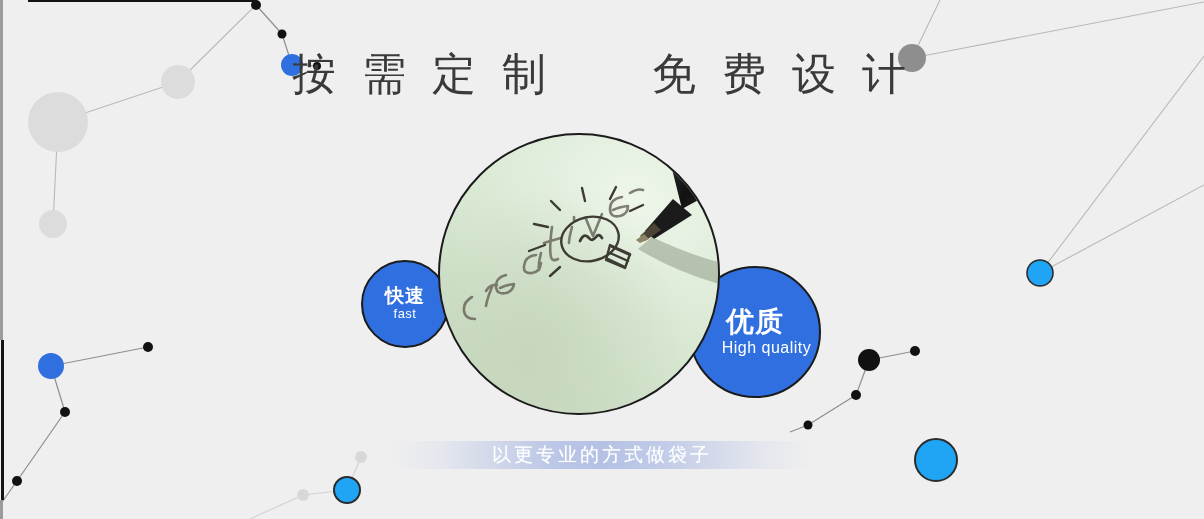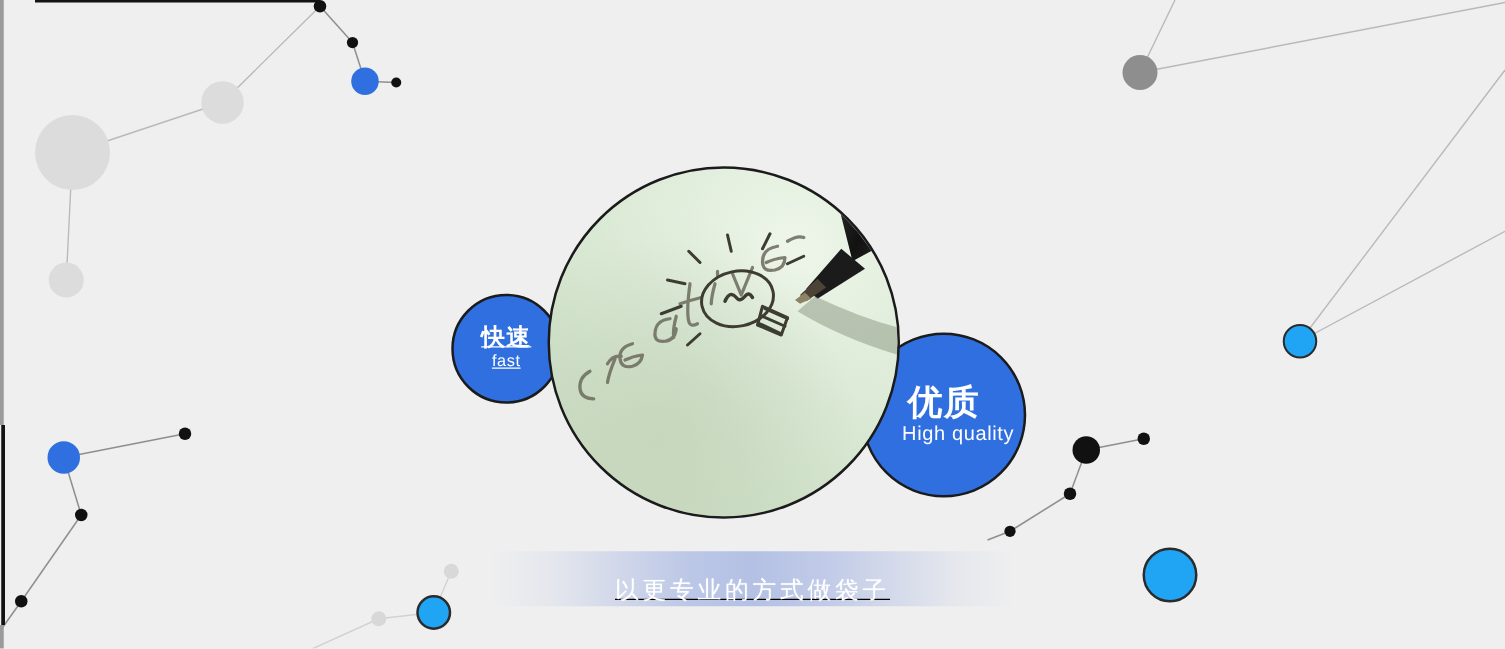--- a/index.html
+++ b/index.html
@@ -51,23 +51,22 @@
   .bubble .en{
     font-size:15px;
     font-weight:400;
     letter-spacing:.5px;
     line-height:1.3;
     font-family:"Liberation Sans",sans-serif;
   }
 
   
   #bubble-fast{
-    left:361px;top:235px;width:88px;height:88px;
+    left:361px;top:260px;width:88px;height:88px;
     z-index:3;
-    text-decoration:underline;
   }
   #bubble-fast .cn{font-size:19px;}
   #bubble-fast .en{font-size:13px;}
 
   
   #bubble-quality{
     left:689px;top:266px;width:132px;height:132px;
     z-index:3;
   }
   #bubble-quality .cn{font-size:28px;}
@@ -83,31 +82,31 @@
     overflow:hidden;
     z-index:6;
     background:
       radial-gradient(circle at 32% 78%, rgba(198,214,190,.85) 0%, rgba(214,230,208,0) 55%),
       radial-gradient(circle at 70% 24%, rgba(238,246,234,1) 0%, rgba(216,232,210,1) 62%, rgba(196,214,190,1) 100%);
   }
   #photo-circle svg{position:absolute;left:0;top:0;}
 
   
   #ribbon{
-    position:absolute;left:392px;top:441px;width:420px;height:44px;
+    position:absolute;left:392px;top:441px;width:420px;height:28px;
     z-index:7;
     background:linear-gradient(to right,
         rgba(197,206,232,0) 0%,
         rgba(197,206,232,.25) 12%,
         rgba(185,197,230,.95) 38%,
         rgba(180,193,228,1) 50%,
         rgba(188,199,231,.9) 64%,
         rgba(197,206,232,.25) 88%,
         rgba(197,206,232,0) 100%);
-    display:flex;align-items:flex-end;justify-content:center;text-decoration:underline;
+    display:flex;align-items:center;justify-content:center;
   }
   #ribbon .txt{
     color:#ffffff;
     font-size:19px;
     letter-spacing:3px;
     font-family:"DejaVu Sans","Liberation Sans",sans-serif;
     text-shadow:0 0 1px rgba(255,255,255,.5);
   }
 
   
@@ -185,20 +184,21 @@
     <circle cx="856" cy="395" r="5" fill="#111111"></circle>
     <circle cx="808" cy="425" r="4.5" fill="#111111"></circle>
     <circle cx="936" cy="460" r="21" fill="#20a5f5" stroke="#2b2b2b" stroke-width="2"></circle>
   </svg>
 
   <div class="edge-gray" id="edge-left-gray-top"></div>
   <div class="edge-gray" id="edge-left-gray-bot"></div>
   <div class="edge-bar" id="edge-top"></div>
   <div class="edge-bar" id="edge-left"></div>
 
+  <div class="headline">按 需 定 制     免 费 设 计</div>
 
   <div class="comp">
 
     <div class="bubble" id="bubble-fast">
       <span class="cn">快速</span>
       <span class="en">fast</span>
     </div>
 
     <div class="bubble" id="bubble-quality">
       <span class="cn">优质</span>

